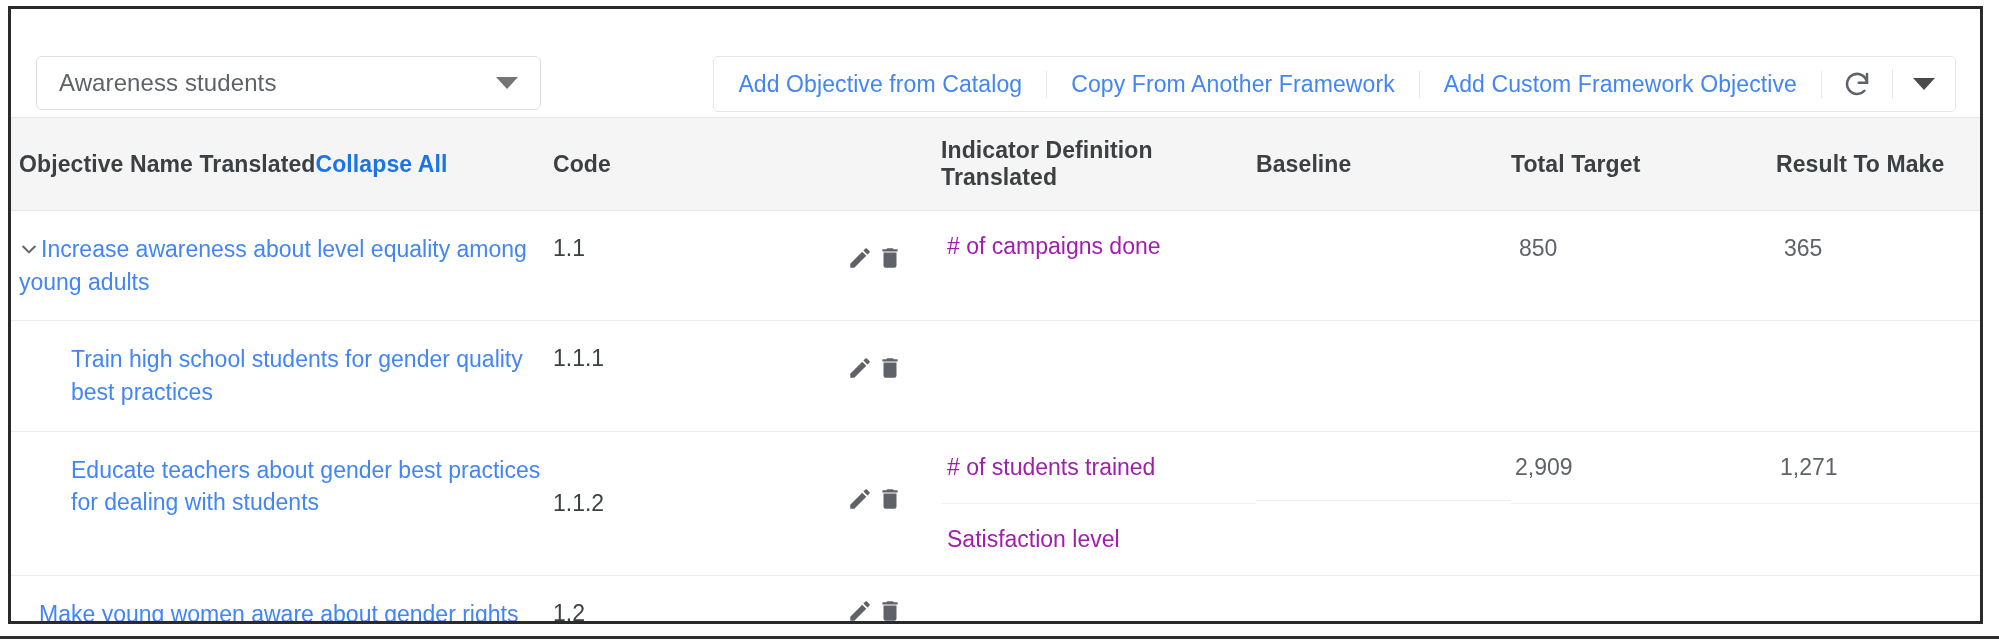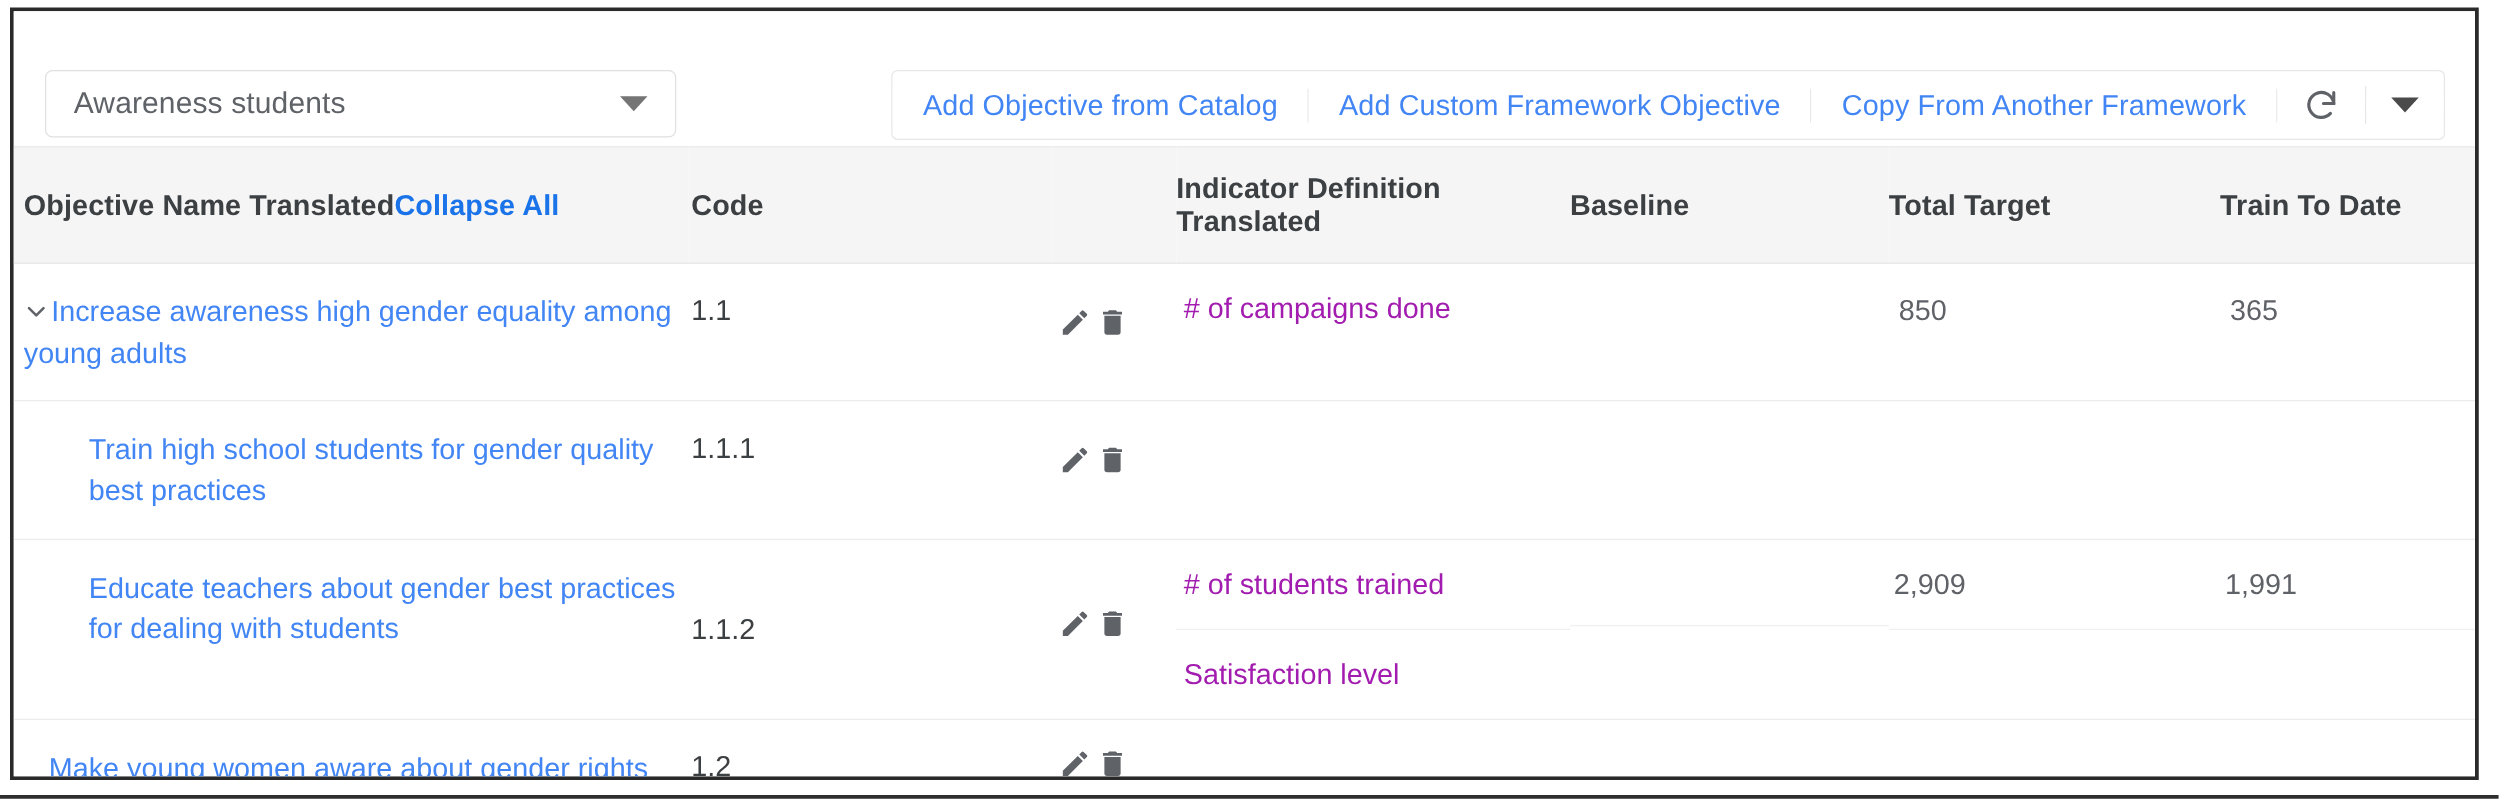--- a/index.html
+++ b/index.html
@@ -251,22 +251,22 @@
 
       <div class="toolbar">
 
         <div class="select-box">
           <span class="select-value">Awareness students</span>
           <span class="caret-down"></span>
         </div>
 
         <div class="btn-group">
           <button class="tbtn">Add Objective from Catalog</button>
+          <button class="tbtn">Copy From Another Framework</button>
           <button class="tbtn">Add Custom Framework Objective</button>
-          <button class="tbtn">Copy From Another Framework</button>
           <button class="tbtn icon-btn">
             <span class="refresh-ico">
               <svg viewBox="0 0 24 24" width="30" height="30" fill="none" stroke="#5f6368" stroke-width="2" stroke-linecap="round">
                 <path d="M20 11a8 8 0 1 0-2.1 6.4"></path>
                 <polyline points="20 4 20 11 13.4 11" fill="none"></polyline>
               </svg>
             </span>
           </button>
           <button class="tbtn icon-btn">
             <span class="caret-small"></span>
@@ -299,33 +299,33 @@
             <th class="pad-left-ind">
               <span>Indicator Definition Translated</span>
             </th>
             <th class="pad-left-base">
               <span>Baseline</span>
             </th>
             <th class="pad-left-tgt">
               <span>Total Target</span>
             </th>
             <th class="pad-left-res">
-              <span>Train To Date</span>
+              <span>Result To Make</span>
             </th>
           </tr>
         </thead>
         <tbody>
 
           <tr>
             <td class="cell-name">
               <span class="chev">
                 <svg viewBox="0 0 24 24" width="20" height="20" fill="none" stroke="#5f6368" stroke-width="2.4" stroke-linecap="round" stroke-linejoin="round">
                   <polyline points="5 9 12 16 19 9"></polyline>
                 </svg>
-              </span><a>Increase awareness high gender equality among young adults</a>
+              </span><a>Increase awareness about level equality among young adults</a>
             </td>
             <td class="cell-code">1.1</td>
             <td class="cell-actions">
               <div class="act-wrap" style="padding-top:34px">
                 <span class="ico">
                   <svg viewBox="0 0 24 24" width="26" height="26" fill="#5f6368">
                     <path d="M3 17.25V21h3.75L17.81 9.94l-3.75-3.75L3 17.25zM20.71 7.04a1 1 0 0 0 0-1.41l-2.34-2.34a1 1 0 0 0-1.41 0l-1.83 1.83 3.75 3.75 1.83-1.83z"></path>
                   </svg>
                 </span>
                 <span class="ico">
@@ -393,21 +393,21 @@
             </td>
             <td class="cell-num pad-left-base" style="padding:0">
               <div class="num-block num-sub"></div>
               <div class="num-blank num-sub">&nbsp;</div>
             </td>
             <td class="cell-num pad-left-tgt" style="padding:0">
               <div class="num-block num-sub">2,909</div>
               <div class="num-blank num-sub">&nbsp;</div>
             </td>
             <td class="cell-num pad-left-res" style="padding:0">
-              <div class="num-block num-sub">1,991</div>
+              <div class="num-block num-sub">1,271</div>
               <div class="num-blank num-sub">&nbsp;</div>
             </td>
           </tr>
 
           <tr>
             <td class="cell-name indent-2">
               <a>Make young women aware about gender rights</a>
             </td>
             <td class="cell-code">1.2</td>
             <td class="cell-actions">

